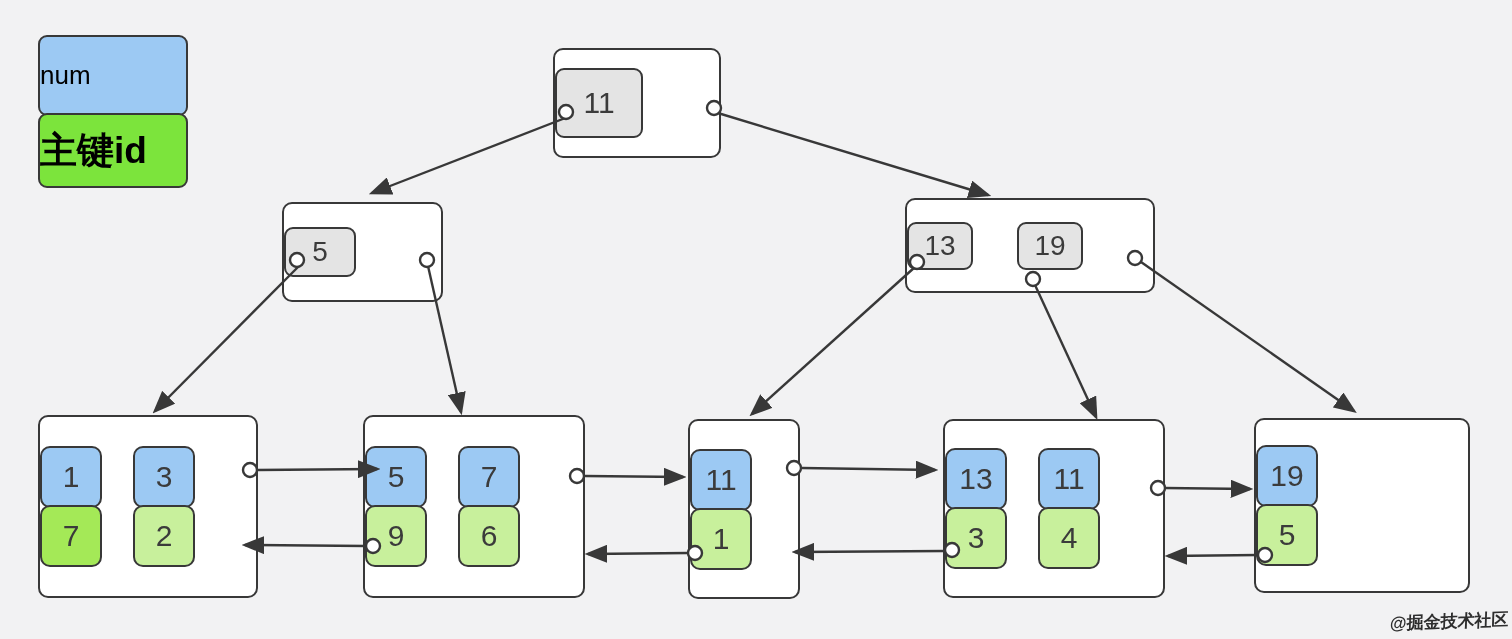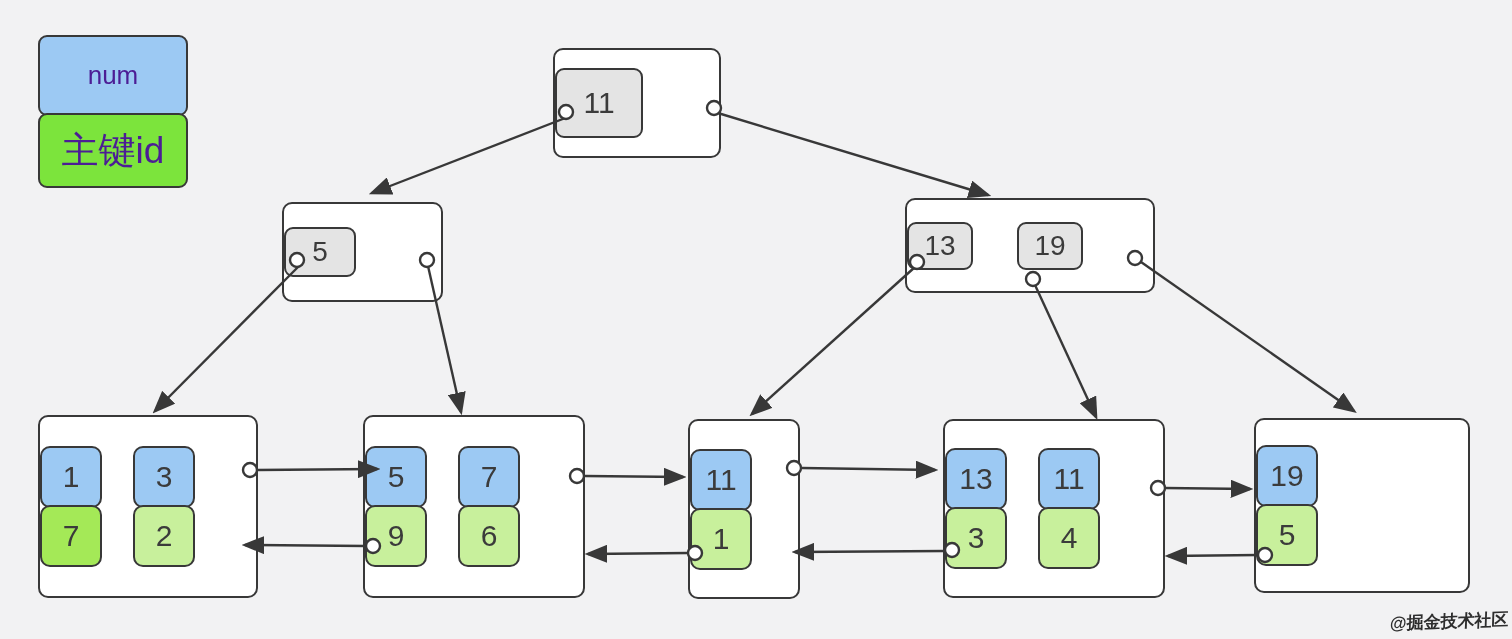--- a/index.html
+++ b/index.html
@@ -47,24 +47,24 @@
     font-size:30px;color:var(--text);box-sizing:border-box;
   }
   .cell.num{background:var(--blue);}
   .cell.id{background:var(--green-light);margin-top:-3px;}
   .cell.id.bright{background:var(--green-bright);}
 
   
   #legend{position:absolute;left:38px;top:35px;width:150px;z-index:1;}
   #legend .lg{
     border:2.5px solid var(--stroke);border-radius:9px;box-sizing:border-box;
-    display:flex;align-items:center;justify-content:center;color:#4c1d95;
+    display:flex;align-items:center;justify-content:flex-start;color:#000000;
   }
   #legend-num{height:81px;background:var(--blue);font-size:26px;}
-  #legend-id{height:75px;background:var(--green-legend);font-size:37px;font-weight:400;margin-top:-3px;}
+  #legend-id{height:75px;background:var(--green-legend);font-size:37px;font-weight:700;margin-top:-3px;}
 
   
   #edges{position:absolute;left:0;top:0;z-index:2;pointer-events:none;}
   #edges line{stroke:var(--stroke);stroke-width:2.4;}
   #edges circle{fill:#ffffff;stroke:var(--stroke);stroke-width:2.4;}
 
   
   #watermark-line1{
     position:absolute;right:4px;top:596px;font-size:19px;letter-spacing:1px;
     color:var(--watermark-light);z-index:3;

